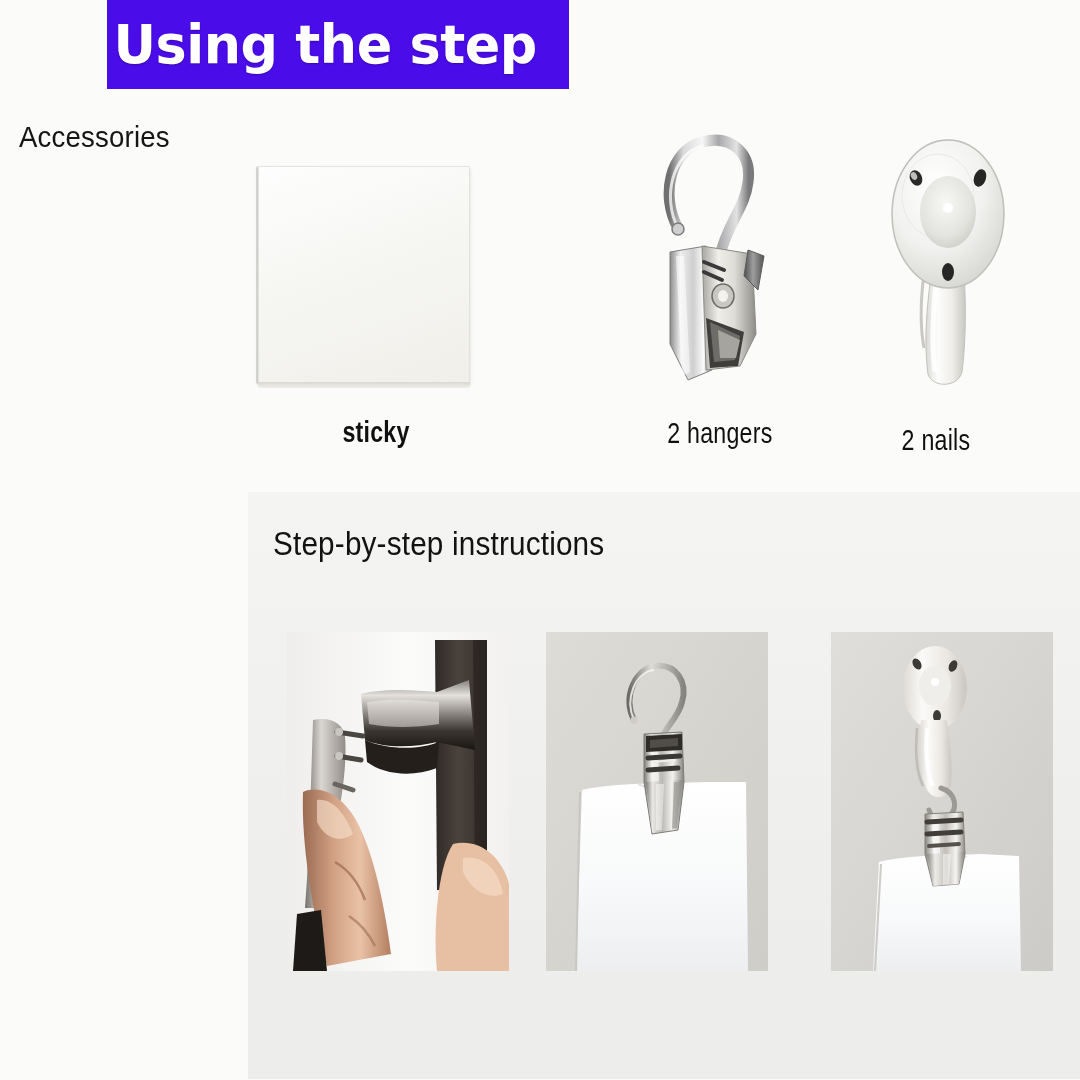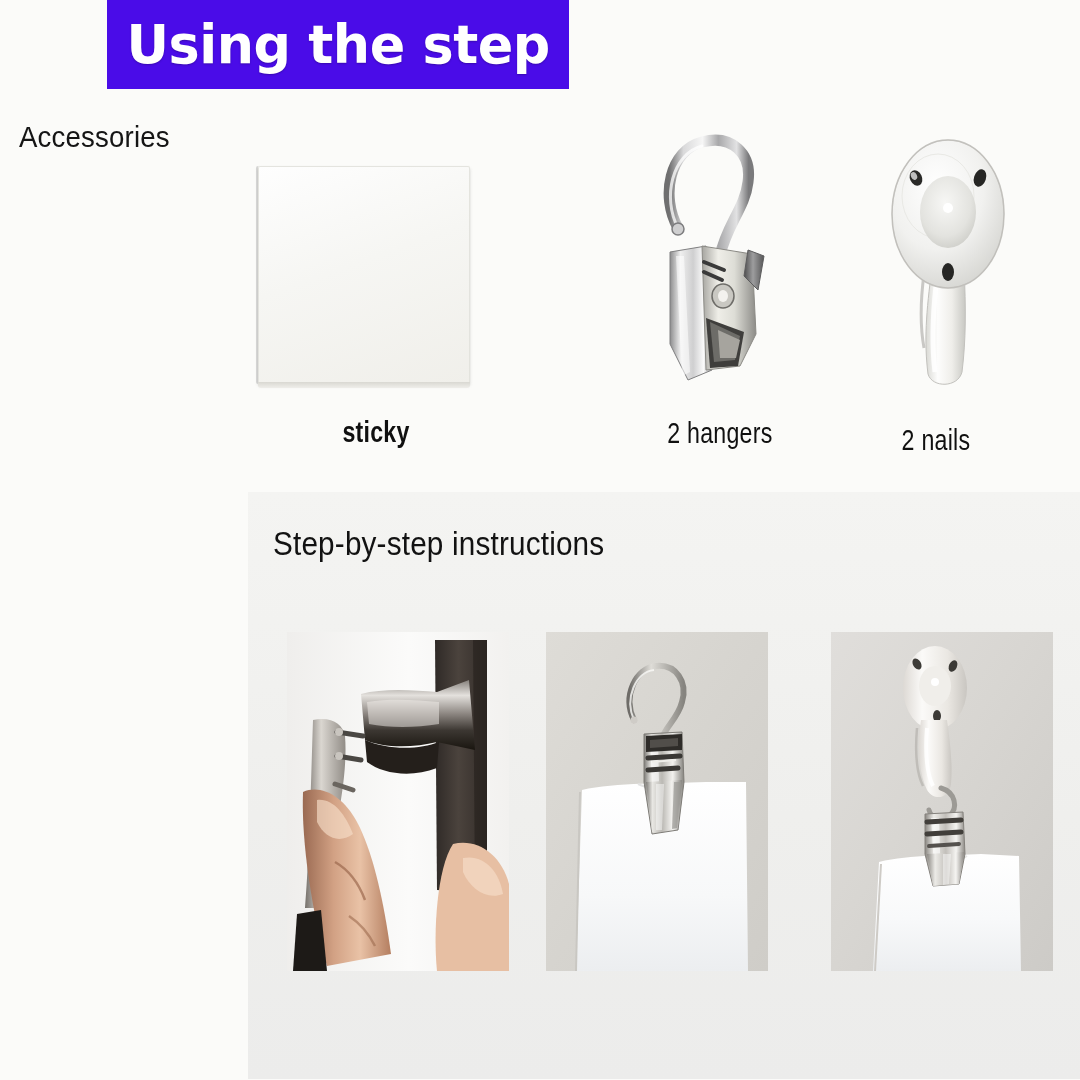--- a/index.html
+++ b/index.html
@@ -22,21 +22,21 @@
   
   #title-banner {
     position: absolute;
     left: 107px;
     top: 0px;
     width: 462px;
     height: 89px;
     background: #4a0ce8;
     display: flex;
     align-items: center;
-    justify-content: center;
+    justify-content: flex-start;
   }
   #title-text {
     color: #ffffff;
     font-size: 54px;
     font-weight: bold;
     letter-spacing: -0.5px;
     font-family: "DejaVu Sans", sans-serif;
     line-height: 1;
     text-shadow: 0 1px 2px rgba(0,0,0,0.25);
     transform: scaleX(0.97);

